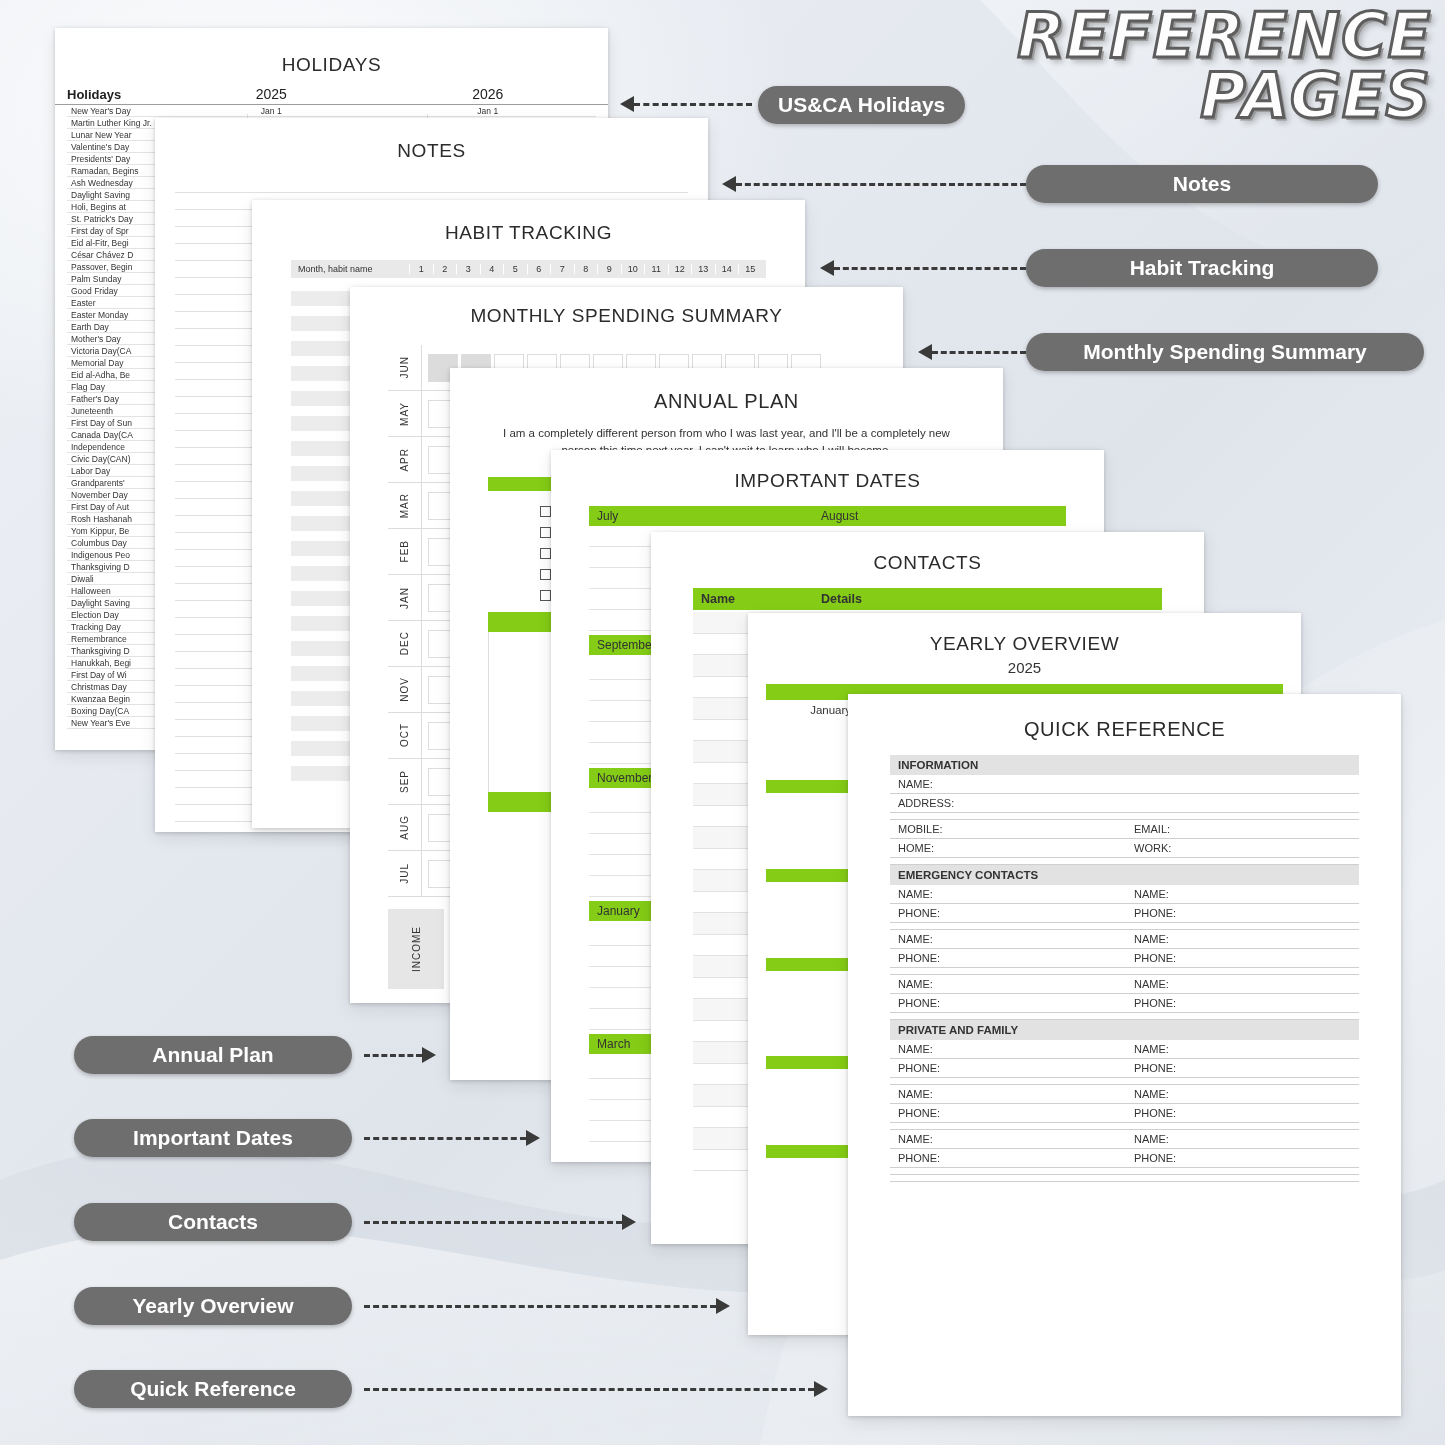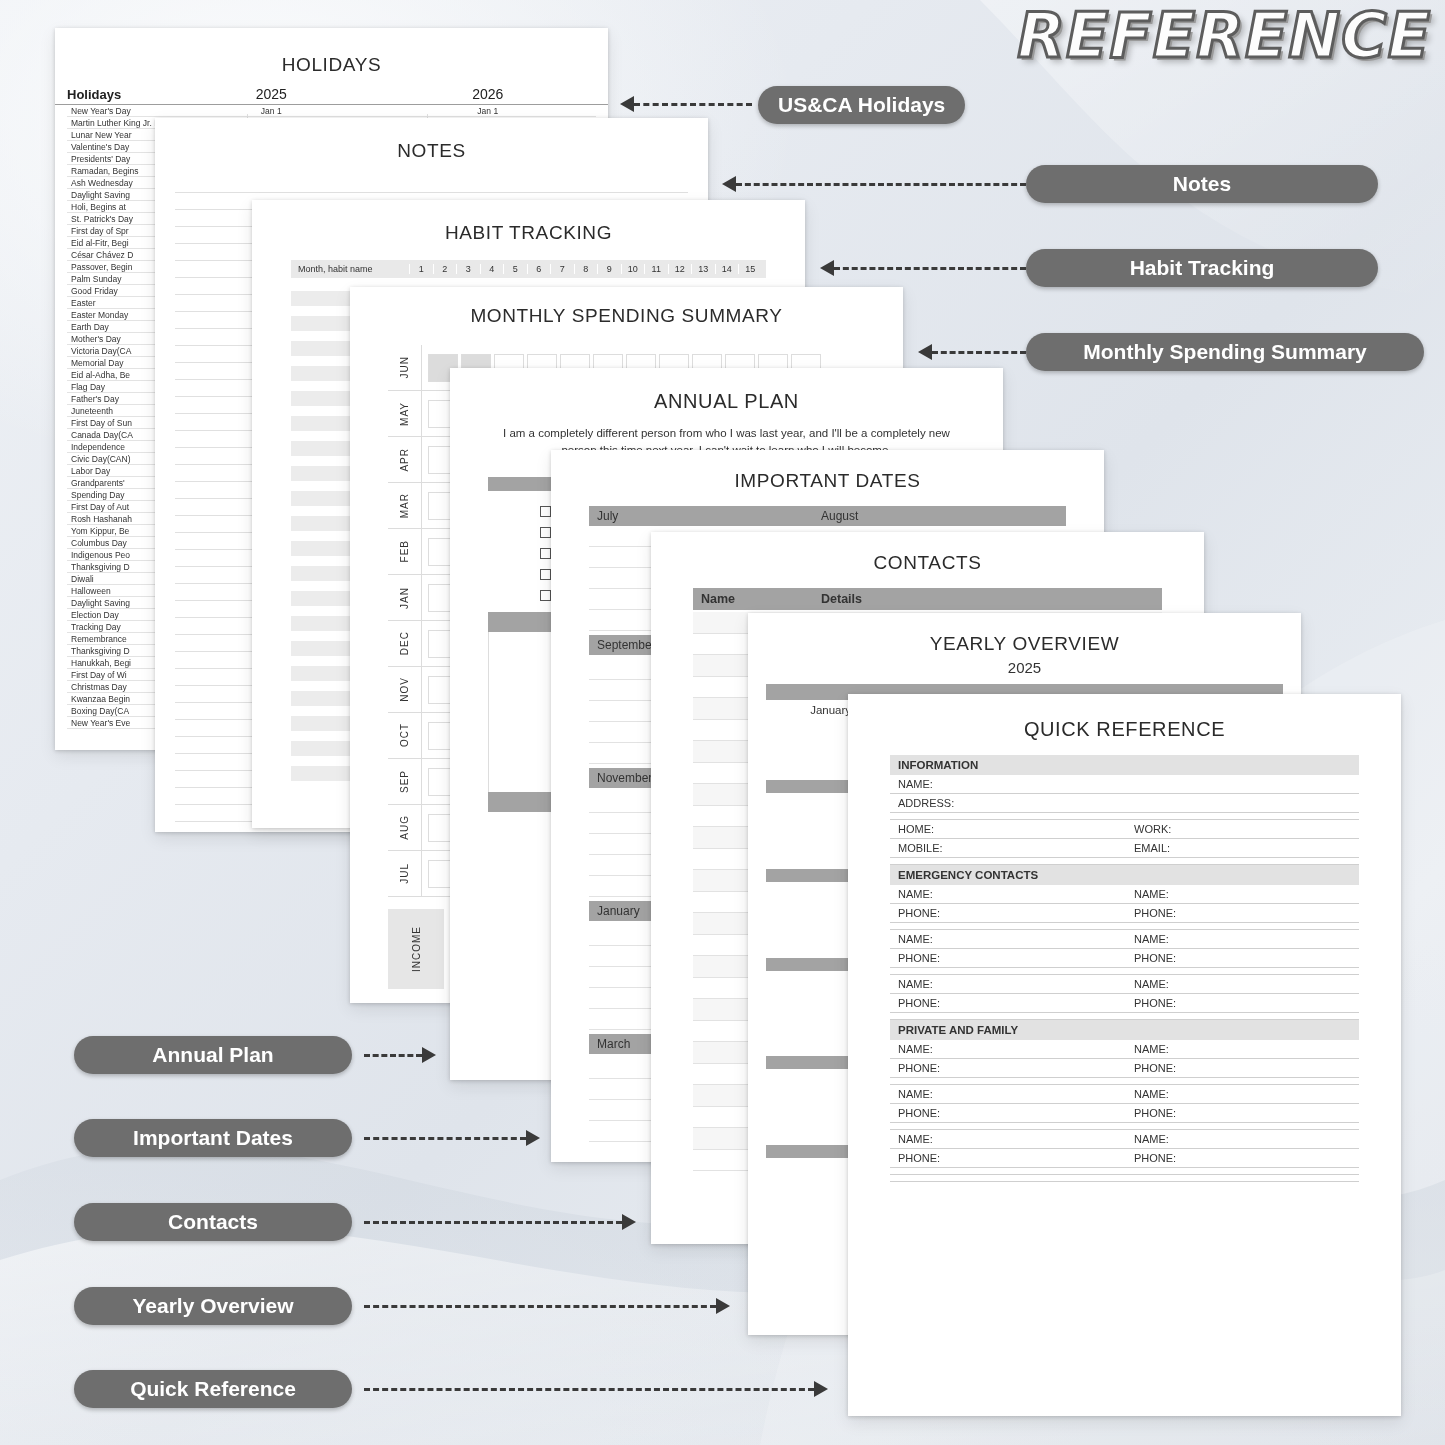--- a/index.html
+++ b/index.html
@@ -15,21 +15,21 @@
   }
   .bg-swirl { position:absolute; inset:0; pointer-events:none; }
 
   
   .sheet {
     position:absolute; background:#ffffff;
     box-shadow: 0 1px 4px rgba(0,0,0,0.18), 0 6px 16px rgba(0,0,0,0.09);
     overflow:hidden;
   }
   .sheet-title { text-align:center; font-size:19px; letter-spacing:.6px; color:#2b2b2b; }
-  .band { background:#a3a3a3; }
+  .band { background:#84cc16; }
 
   
   .pill {
     position:absolute;
     background:#6e6e6e;
     color:#fff;
     border-radius:22px;
     font-size:21px;
     font-weight:bold;
     display:flex; align-items:center; justify-content:center;
@@ -99,20 +99,21 @@
     </linearGradient>
   </defs>
   <path d="M0,1180 C300,1060 520,1300 900,1200 C1150,1130 1300,1245 1445,1180 L1445,1445 L0,1445 Z" fill="url(#g2)"></path>
   <path d="M0,1260 C350,1150 600,1360 1000,1270 C1220,1220 1340,1310 1445,1270 L1445,1445 L0,1445 Z" fill="url(#g1)" opacity=".7"></path>
   <path d="M980,0 C1100,120 1180,260 1445,300 L1445,0 Z" fill="url(#g1)" opacity=".5"></path>
   <path d="M1445,620 C1250,680 1130,840 980,1000 C880,1110 800,1240 760,1445 L1445,1445 Z" fill="#ffffff" opacity=".18"></path>
 </svg>
 
 <div class="wordart">
   <span>REFERENCE</span>
+  <span>PAGES</span>
 </div>
 
 <div class="sheet" style="left:55px; top:28px; width:553px; height:722px;">
   <div class="sheet-title" style="margin-top:26px;">HOLIDAYS</div>
   <div style="display:flex; align-items:flex-end; padding:10px 12px 2px 12px; border-bottom:1.5px solid #9d9d9d;">
     <div style="width:96px; font-size:13px; font-weight:bold; color:#222;">Holidays</div>
     <div style="flex:1; text-align:center; font-size:14px; color:#222;">2025</div>
     <div style="flex:1; text-align:center; font-size:14px; color:#222;">2026</div>
   </div>
   <div id="holiday-rows" style="padding:0 12px;">
@@ -270,21 +271,21 @@
         <div class="hol-name">Labor Day</div>
         <div class="hol-c"></div>
         <div class="hol-c"></div>
       </div>
       <div class="hol-row hol-line">
         <div class="hol-name">Grandparents' </div>
         <div class="hol-c"></div>
         <div class="hol-c"></div>
       </div>
       <div class="hol-row hol-line">
-        <div class="hol-name">Spending Day</div>
+        <div class="hol-name">November Day</div>
         <div class="hol-c"></div>
         <div class="hol-c"></div>
       </div>
       <div class="hol-row hol-line">
         <div class="hol-name">First Day of Aut</div>
         <div class="hol-c"></div>
         <div class="hol-c"></div>
       </div>
       <div class="hol-row hol-line">
         <div class="hol-name">Rosh Hashanah</div>
@@ -997,26 +998,26 @@
       </div>
       <div class="qr-line">
         <span class="l">ADDRESS:</span>
         <span></span>
       </div>
       <div class="qr-line">
         <span class="l"></span>
         <span></span>
       </div>
       <div class="qr-line">
+        <span class="l">MOBILE:</span>
+        <span>EMAIL:</span>
+      </div>
+      <div class="qr-line">
         <span class="l">HOME:</span>
         <span>WORK:</span>
-      </div>
-      <div class="qr-line">
-        <span class="l">MOBILE:</span>
-        <span>EMAIL:</span>
       </div>
       <div class="qr-line">
         <span class="l"></span>
         <span></span>
       </div>
       <div class="qr-band">EMERGENCY CONTACTS</div>
       <div class="qr-line">
         <span class="l">NAME:</span>
         <span>NAME:</span>
       </div>

